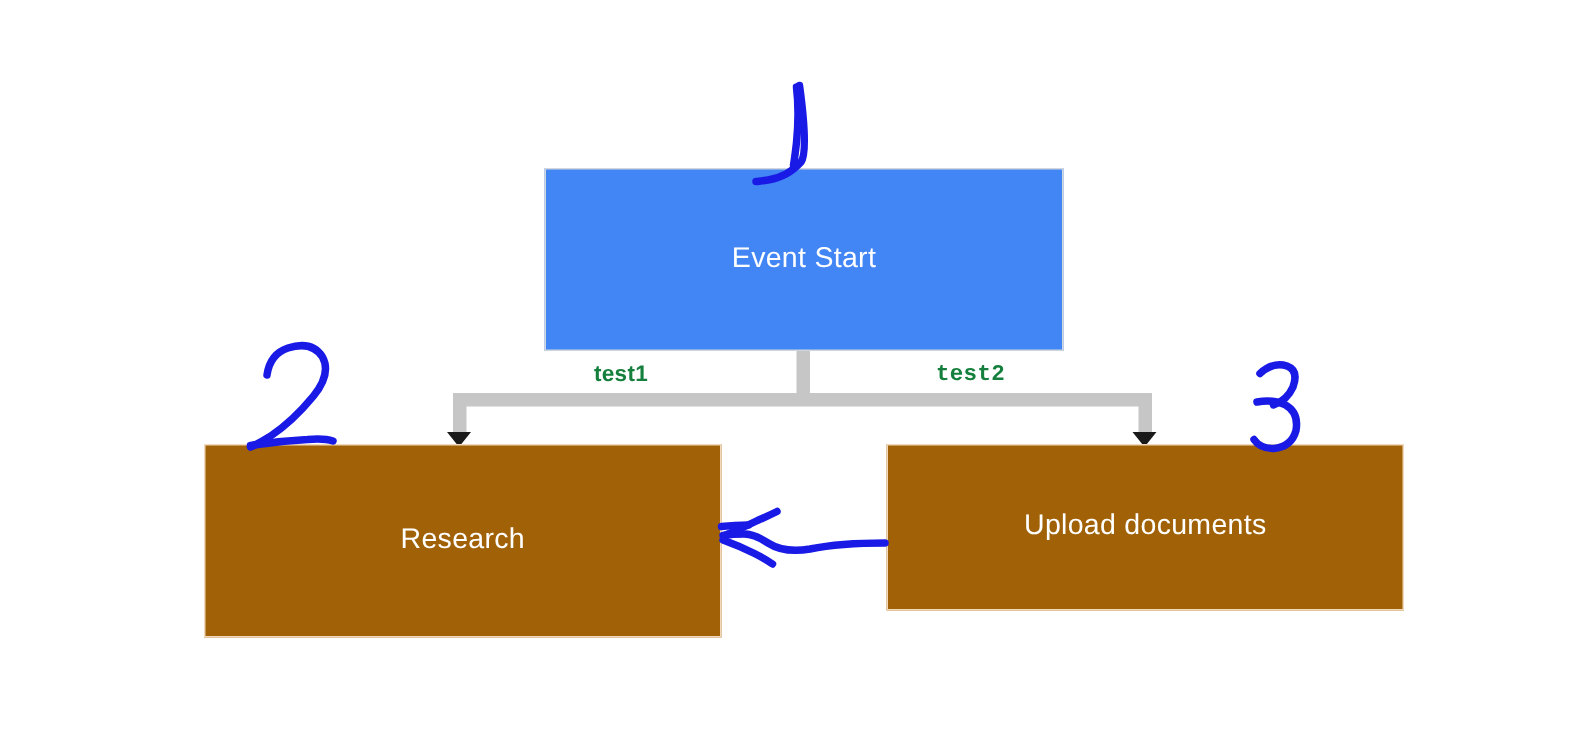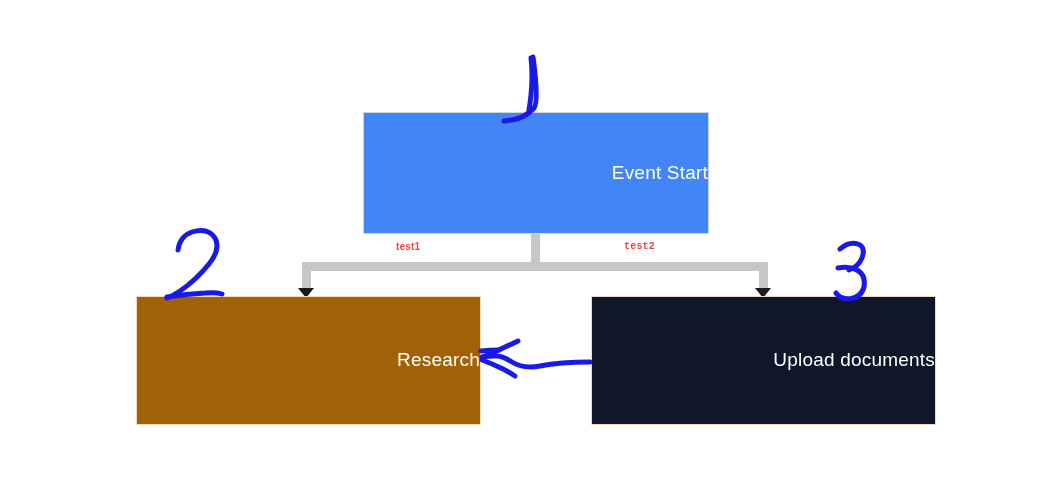--- a/index.html
+++ b/index.html
@@ -17,21 +17,21 @@
     background: #ffffff;
     overflow: hidden;
   }
 
   
   .node {
     position: absolute;
     box-sizing: border-box;
     display: flex;
     align-items: center;
-    justify-content: flex-end;
+    justify-content: center;
     color: #ffffff;
     font-size: 19px;
     font-weight: 400;
     letter-spacing: 0.2px;
     line-height: 1.2;
     text-align: center;
     user-select: none;
   }
   .node-start {
     left: 363px;
@@ -46,22 +46,22 @@
     top: 296px;
     width: 345px;
     height: 129px;
     background: #a16207;
     border: 1px solid #f3d9bb;
   }
   .node-task-right {
     left: 591px;
     top: 296px;
     width: 345px;
-    height: 129px;
-    background: #0f172a;
+    height: 111px;
+    background: #a16207;
     border: 1px solid #f3d9bb;
   }
 
   
   .conn {
     position: absolute;
     background: #c6c6c6;
   }
   
   .conn-stem {
@@ -104,23 +104,23 @@
     top: 288px;
   }
   .arrow-right {
     left: 755px;
     top: 288px;
   }
 
   
   .edge-label {
     position: absolute;
-    font-size: 10px;
+    font-size: 15px;
     font-weight: bold;
-    color: #ef4444;
+    color: #15803d;
     letter-spacing: 0.2px;
     user-select: none;
     white-space: nowrap;
   }
   .edge-label-1 { left: 396px; top: 241px; }
   .edge-label-2 { left: 624px; top: 241px; font-family: Liberation Mono, monospace; }
 
   
   .ink {
     position: absolute;

